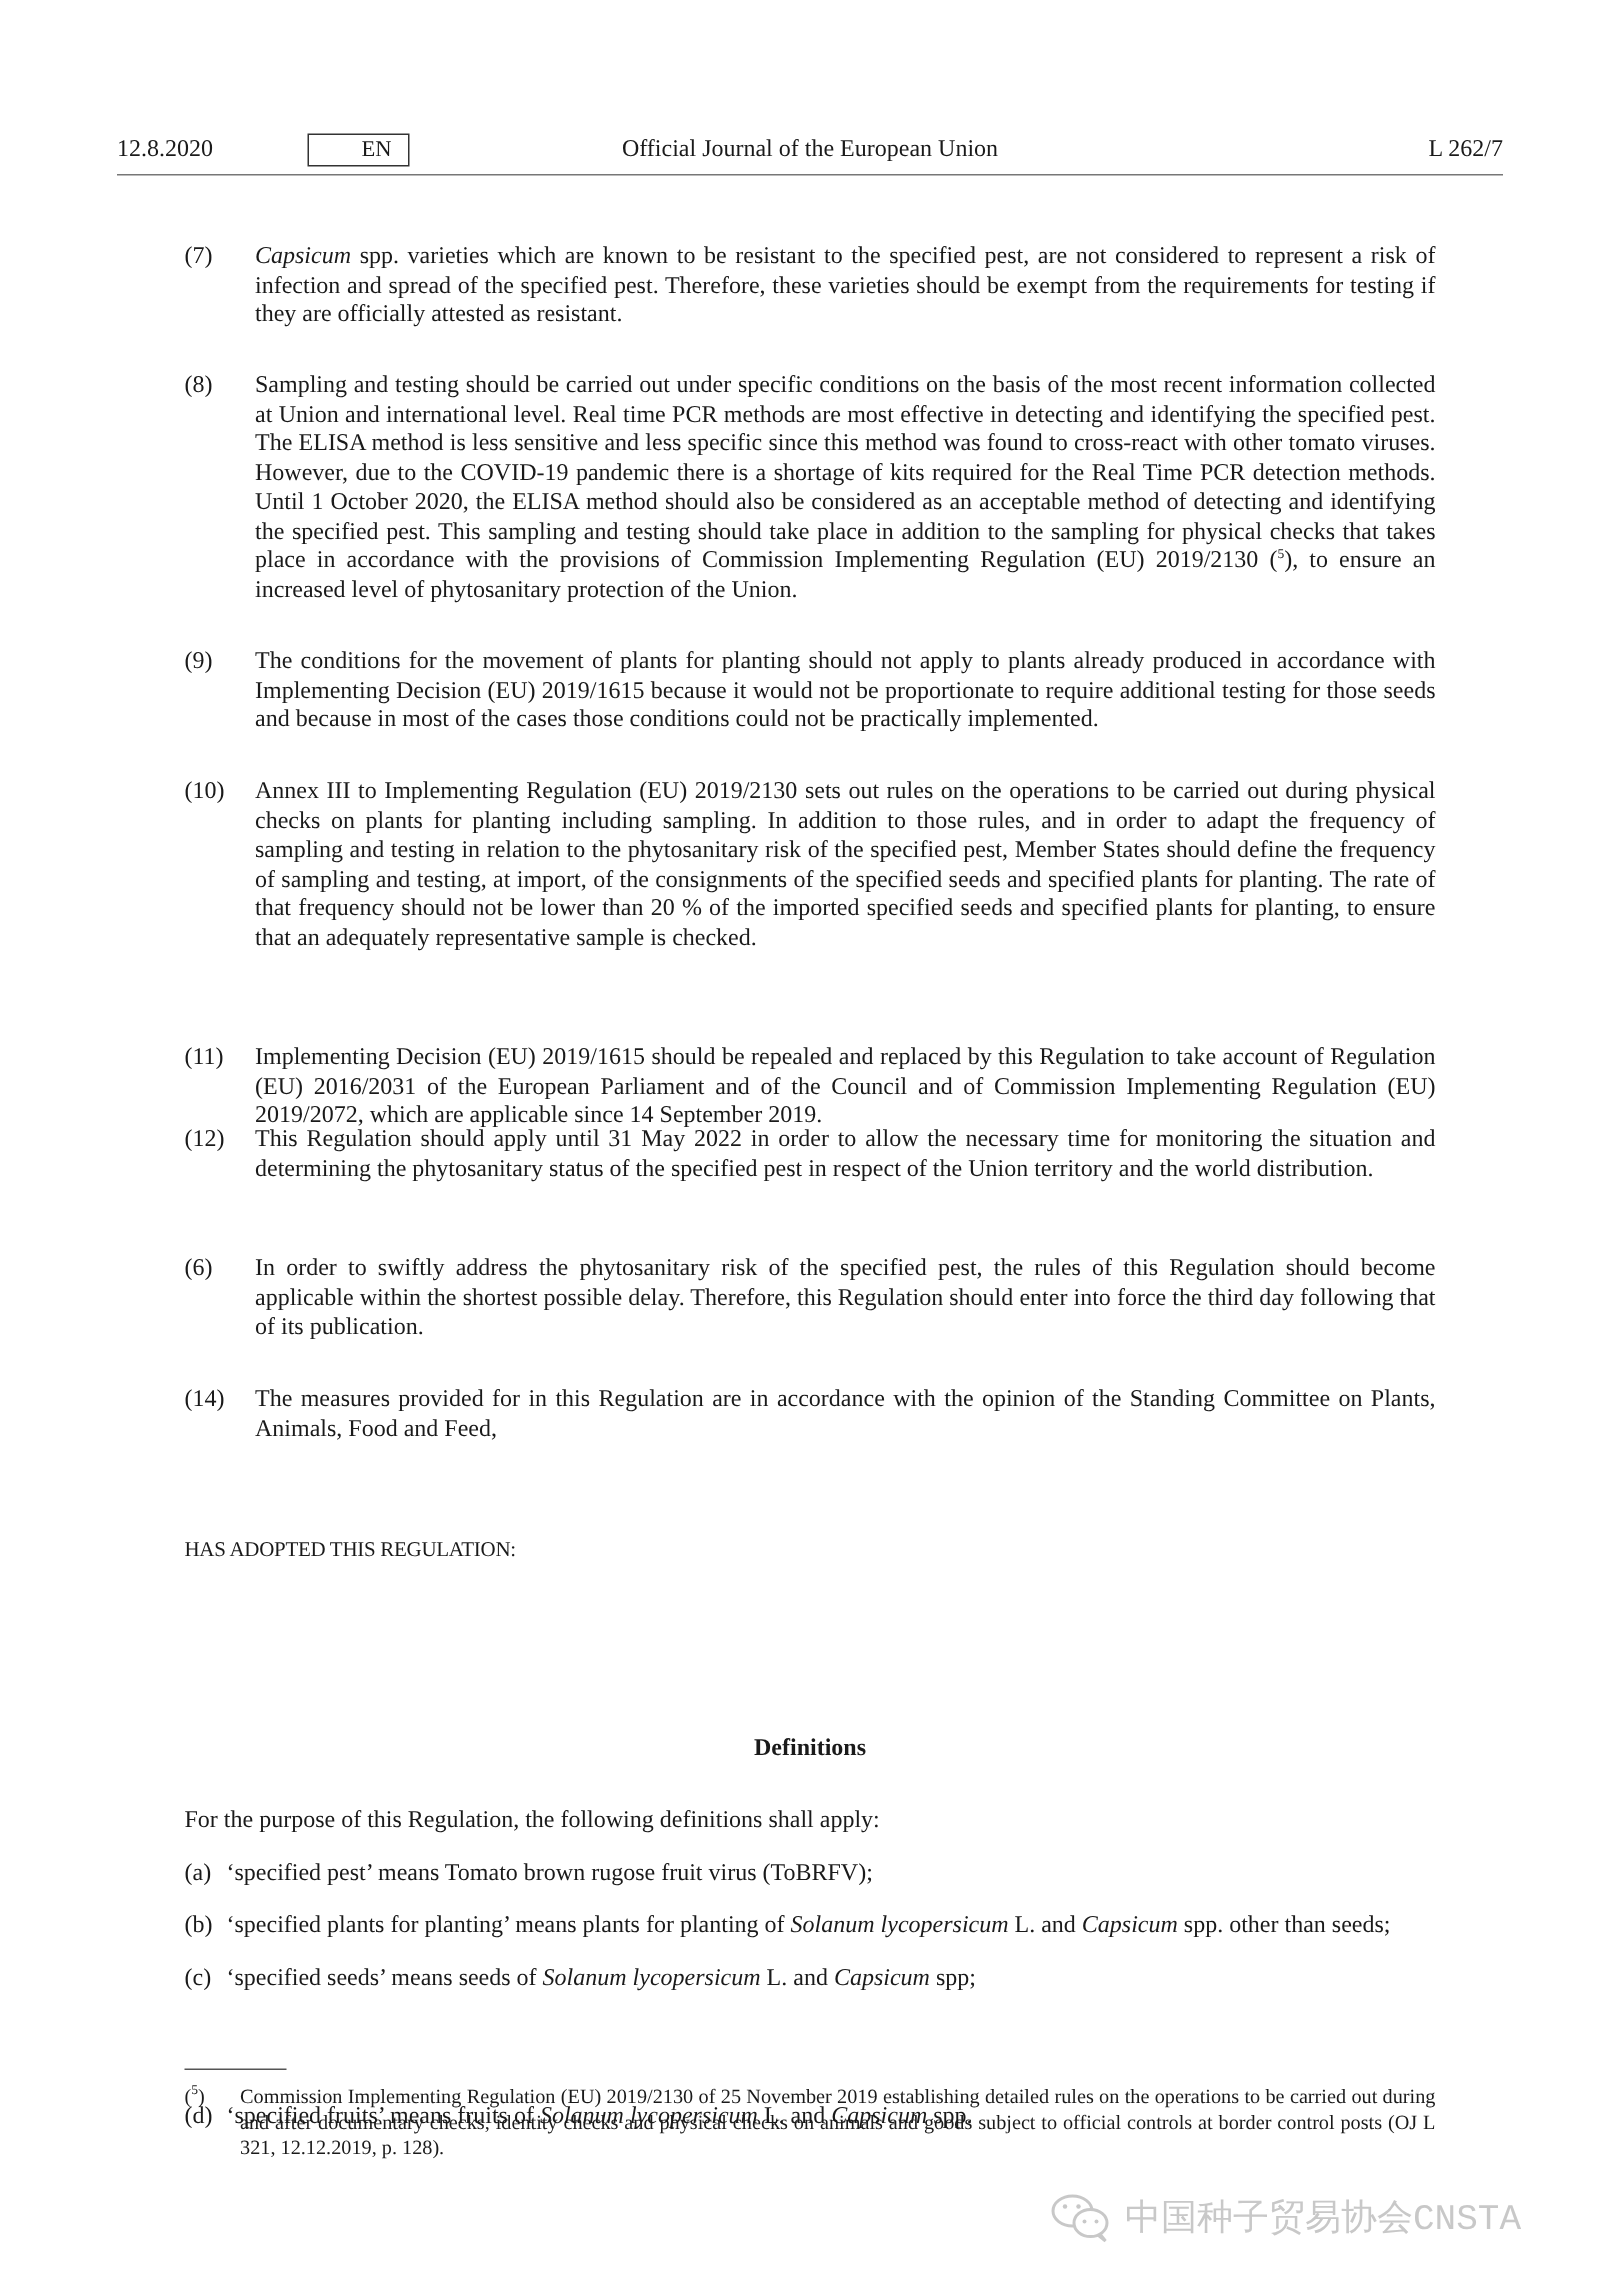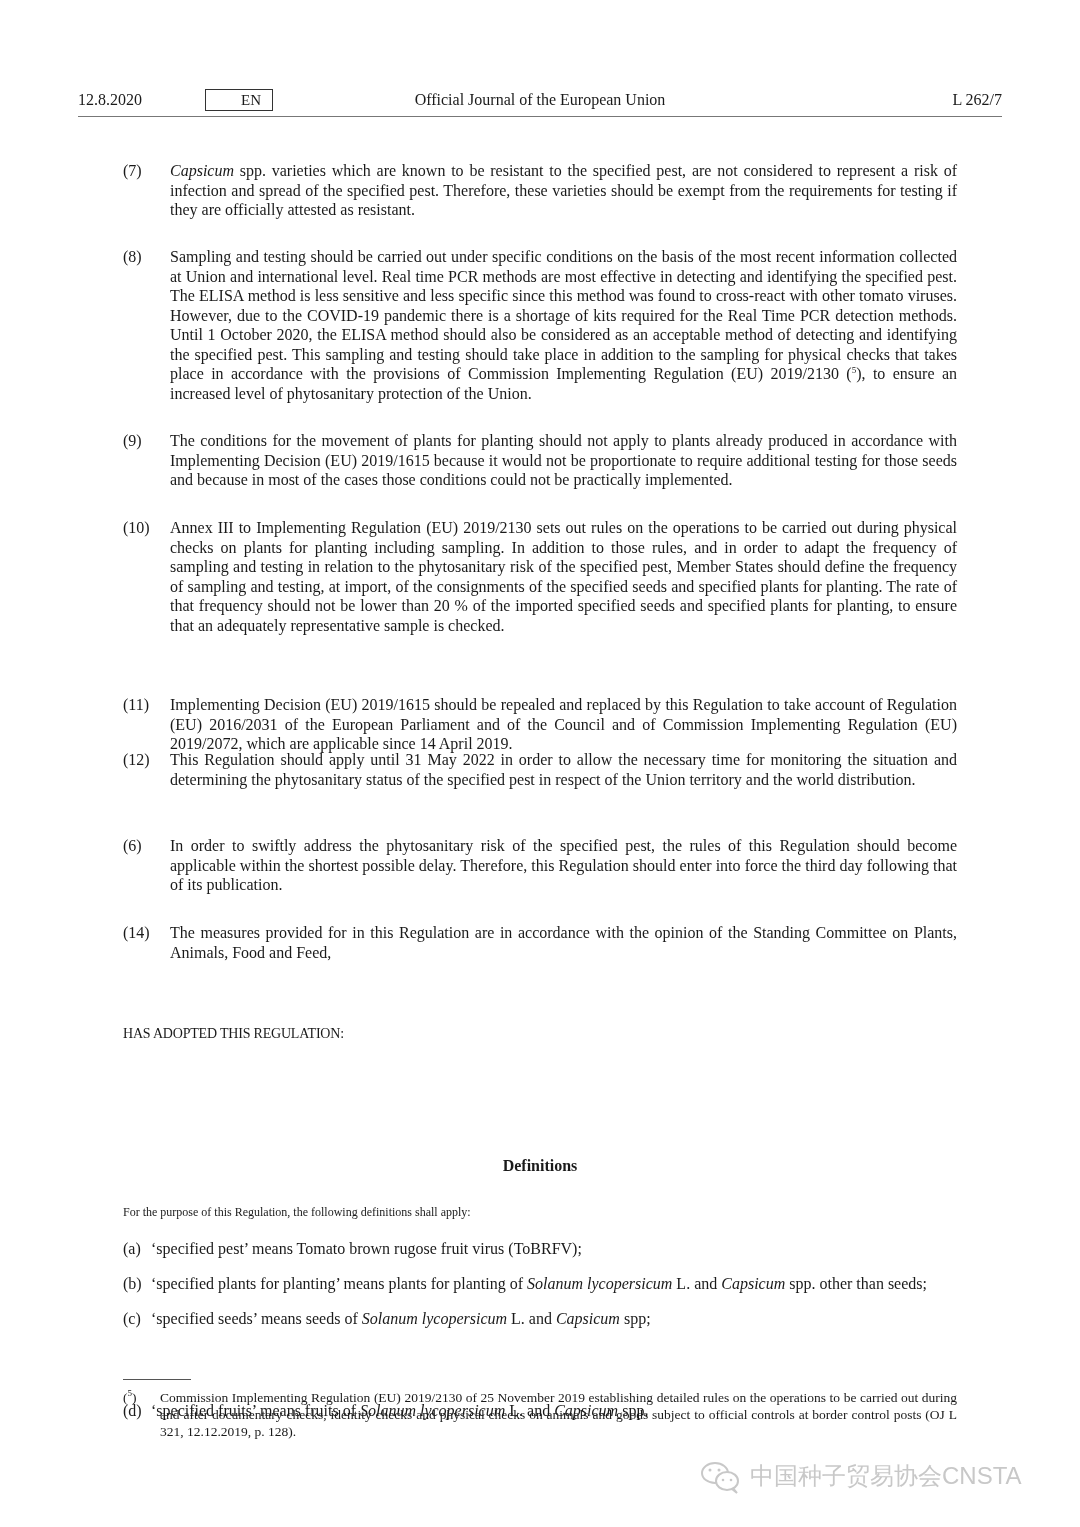--- a/index.html
+++ b/index.html
@@ -16,29 +16,29 @@
 
   .recital { position: absolute; left: 123px; width: 834px; font-size: 16px; line-height: 19.5px; }
   .recital .num { position: absolute; left: 0; top: 0; }
   .recital .txt { margin-left: 47px; text-align: justify; }
   i, .it { font-style: italic; }
   sup { font-size: 9px; vertical-align: 6px; line-height: 0; }
 
   .adopted { position: absolute; left: 123px; top: 1026px; font-size: 14px; letter-spacing: -0.2px; }
   .article { position: absolute; left: 0; width: 1080px; top: 1106px; text-align: center; font-style: italic; font-size: 16px; }
   .def-title { position: absolute; left: 0; width: 1080px; top: 1157px; text-align: center; font-weight: bold; font-size: 16px; }
-  .para { position: absolute; left: 123px; font-size: 12px; }
+  .para { position: absolute; left: 123px; font-size: 16px; }
   .defitem { position: absolute; left: 123px; font-size: 16px; width: 850px; }
   .defitem .lbl { display: inline-block; width: 28px; }
   .fn-rule { position: absolute; left: 123px; top: 1379px; width: 68px; border-top: 1px solid #555; }
   .footnote { position: absolute; left: 123px; top: 1389px; width: 834px; font-size: 13.5px; line-height: 17px; }
   .footnote .num { position: absolute; left: 0; top: 0; }
   .footnote .txt { margin-left: 37px; text-align: justify; }
-  .watermark { position: absolute; left: 700px; top: 1460px; height: 36px; display: flex; align-items: flex-start;
-               color: #c8c8c8; font-family: Liberation Sans, sans-serif; font-size: 24px; }
+  .watermark { position: absolute; left: 700px; top: 1460px; height: 36px; display: flex; align-items: center;
+               color: #c8c8c8; font-family: Liberation Mono, monospace; font-size: 24px; }
   .watermark svg { margin-right: 8px; }
 </style>
 </head>
 <body>
 
 <div class="page">
 
   <div class="header">
     <span class="date">12.8.2020</span>
     <span class="lang">EN</span>
@@ -62,21 +62,21 @@
     <div class="txt">The conditions for the movement of plants for planting should not apply to plants already produced in accordance with Implementing Decision (EU) 2019/1615 because it would not be proportionate to require additional testing for those seeds and because in most of the cases those conditions could not be practically implemented.</div>
   </div>
 
   <div class="recital" style="top:518px;">
     <span class="num">(10)</span>
     <div class="txt">Annex III to Implementing Regulation (EU) 2019/2130 sets out rules on the operations to be carried out during physical checks on plants for planting including sampling. In addition to those rules, and in order to adapt the frequency of sampling and testing in relation to the phytosanitary risk of the specified pest, Member States should define the frequency of sampling and testing, at import, of the consignments of the specified seeds and specified plants for planting. The rate of that frequency should not be lower than 20 % of the imported specified seeds and specified plants for planting, to ensure that an adequately representative sample is checked.</div>
   </div>
 
   <div class="recital" style="top:663px;margin-top:32px;">
     <span class="num">(11)</span>
-    <div class="txt">Implementing Decision (EU) 2019/1615 should be repealed and replaced by this Regulation to take account of Regulation (EU) 2016/2031 of the European Parliament and of the Council and of Commission Implementing Regulation (EU) 2019/2072, which are applicable since 14 April 2019.</div>
+    <div class="txt">Implementing Decision (EU) 2019/1615 should be repealed and replaced by this Regulation to take account of Regulation (EU) 2016/2031 of the European Parliament and of the Council and of Commission Implementing Regulation (EU) 2019/2072, which are applicable since 14 September 2019.</div>
   </div>
 
   <div class="recital" style="top:750px;">
     <span class="num">(12)</span>
     <div class="txt">This Regulation should apply until 31 May 2022 in order to allow the necessary time for monitoring the situation and determining the phytosanitary status of the specified pest in respect of the Union territory and the world distribution.</div>
   </div>
 
   <div class="recital" style="top:836px;">
     <span class="num">(6)</span>
     <div class="txt">In order to swiftly address the phytosanitary risk of the specified pest, the rules of this Regulation should become applicable within the shortest possible delay. Therefore, this Regulation should enter into force the third day following that of its publication.</div>

